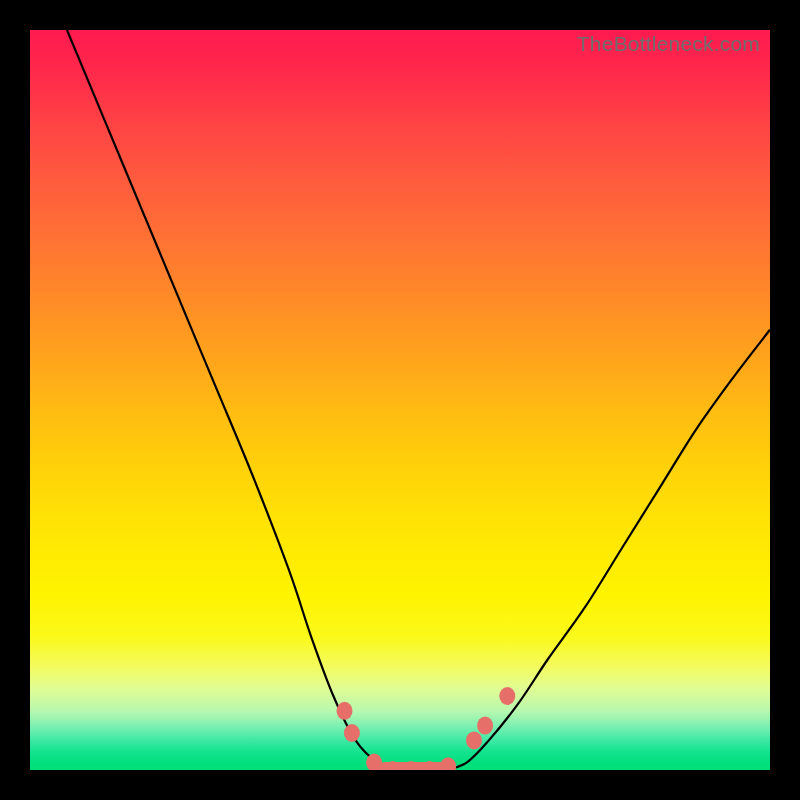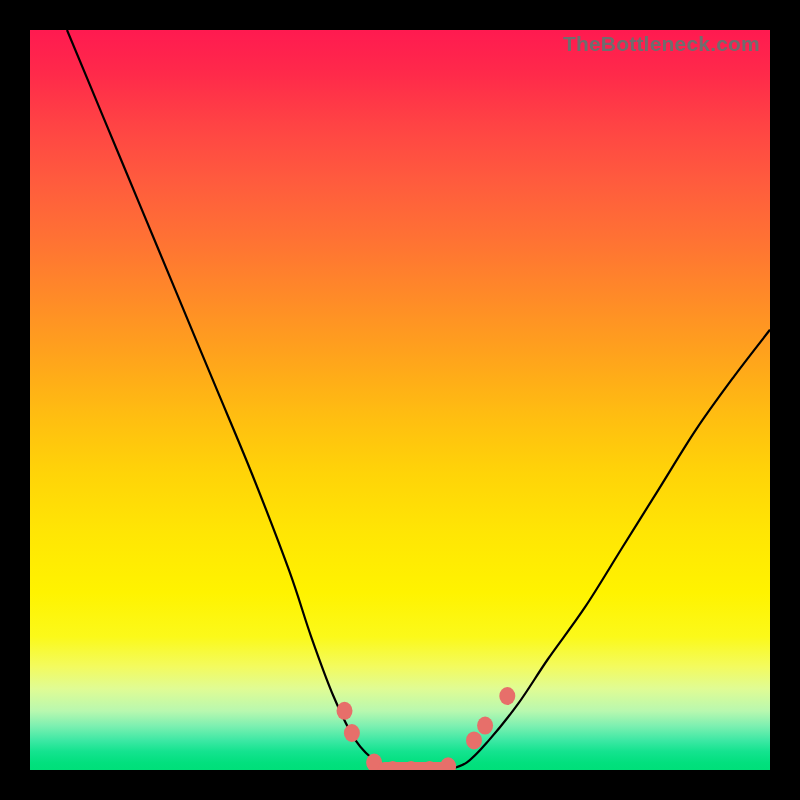--- a/index.html
+++ b/index.html
@@ -49,21 +49,21 @@
       #00df79 100%
     );
     overflow: hidden;
   }
   .watermark {
     position: absolute;
     top: 2px;
     right: 10px;
     color: #6e6e6e;
     font-size: 21px;
-    font-weight: 700;
+    font-weight: 400;
     letter-spacing: 0.2px;
     z-index: 5;
   }
   svg.curve {
     position: absolute;
     top: 0;
     left: 0;
     width: 740px;
     height: 740px;
     overflow: visible;

